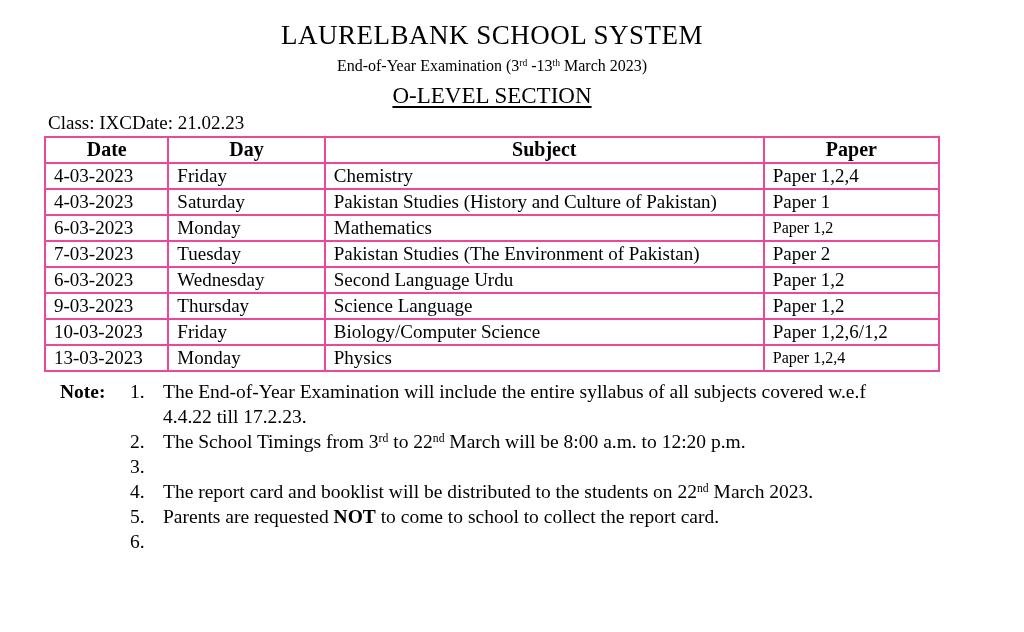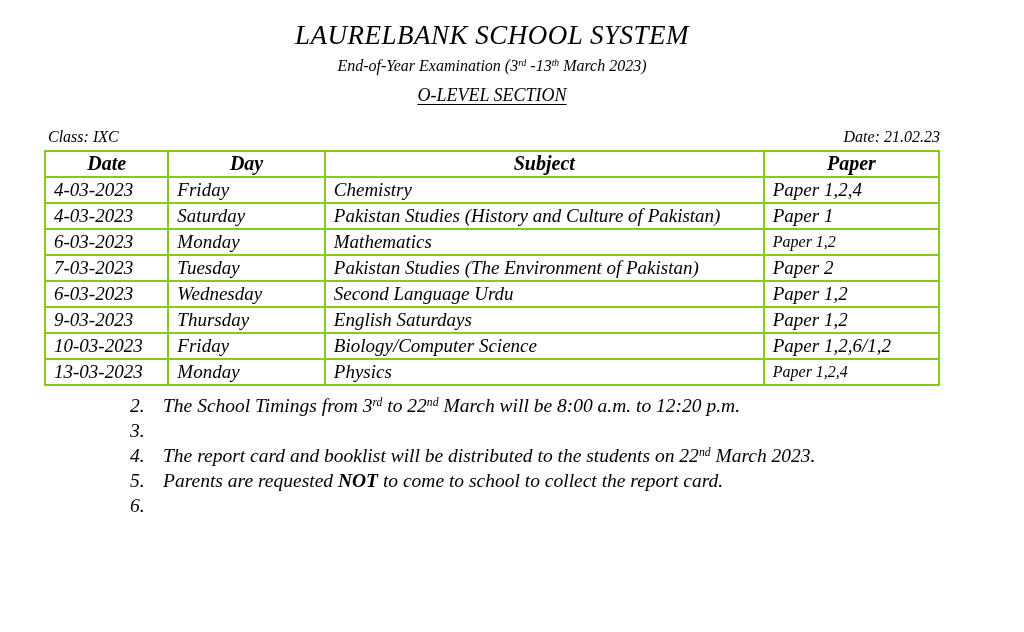--- a/index.html
+++ b/index.html
@@ -4,57 +4,56 @@
 <style>
   * { margin: 0; padding: 0; box-sizing: border-box; }
   html, body { background: #ffffff; }
   body {
     width: 1024px;
     height: 632px;
     font-family: "Liberation Serif", "DejaVu Serif", serif;
     color: #000000;
     overflow: hidden;
   }
-  .page { width: 1024px; height: 632px; padding: 20px 84px 0 44px; font-style: italic; }
+  .page { width: 1024px; height: 632px; padding: 20px 84px 0 44px; }
 
   
   .doc-header { text-align: center; }
   .school-name   { font-size: 27px; line-height: 31px; letter-spacing: 0.5px; }
   .exam-subtitle { font-size: 16px; line-height: 30px; }
-  .section-title { font-size: 18px; line-height: 29px; }
+  .section-title { font-size: 23px; line-height: 29px; }
   .section-title .u { text-decoration: underline; text-underline-offset: 3px; }
   .sheet-title   { font-size: 23px; line-height: 28px; }
 
   sup {
     font-size: 60%;
     line-height: 0;
     vertical-align: baseline;
     position: relative;
     top: -0.55em;
   }
 
   
   .meta-row {
     display: flex;
-    justify-content: space-between;
-    font-size: 16px;
+    font-size: 19px;
     line-height: 24px;
-    margin-top: 15px;
+    margin-top: 1px;
     padding-left: 4px;
   }
 
   
   table {
     width: 100%;
     border-collapse: collapse;
     margin-top: 1px;
     table-layout: fixed;
   }
   th, td {
-    border: 2px solid #84cc16;
+    border: 2px solid #ec4899;
     font-size: 19px;
     line-height: 21px;
     padding: 1px 4px 2px 8px;
     text-align: left;
     overflow: hidden;
     white-space: nowrap;
   }
   th { text-align: center; font-weight: bold; font-size: 20px; padding: 1px 2px 2px 2px; }
   col.c-date    { width: 13.8%; }
   col.c-day     { width: 17.5%; }
@@ -134,40 +133,48 @@
         </tr>
         <tr>
           <td>6-03-2023</td>
           <td>Wednesday</td>
           <td>Second Language Urdu</td>
           <td>Paper 1,2</td>
         </tr>
         <tr>
           <td>9-03-2023</td>
           <td>Thursday</td>
-          <td>English Saturdays</td>
+          <td>Science Language</td>
           <td>Paper 1,2</td>
         </tr>
         <tr>
           <td>10-03-2023</td>
           <td>Friday</td>
           <td>Biology/Computer Science</td>
           <td>Paper 1,2,6/1,2</td>
         </tr>
         <tr>
           <td>13-03-2023</td>
           <td>Monday</td>
           <td>Physics</td>
           <td class="small">Paper 1,2,4</td>
         </tr>
       </tbody>
   </table>
 
   <div class="notes">
 
+    <div class="note-row">
+      <span class="note-label">Note:</span>
+      <span class="note-num">1.</span>
+      <div class="note-text">
+        <div>The End-of-Year Examination will include the entire syllabus of all subjects covered w.e.f</div>
+        <div>4.4.22 till 17.2.23.</div>
+      </div>
+    </div>
 
     <div class="note-row">
       <span class="note-spacer"></span>
       <span class="note-num">2.</span>
       <div class="note-text"><span>The School Timings from 3</span><sup>rd</sup><span> to 22</span><sup>nd</sup><span> March will be 8:00 a.m. to 12:20 p.m.</span></div>
     </div>
 
     <div class="note-row">
       <span class="note-spacer"></span>
       <span class="note-num">3.</span>

